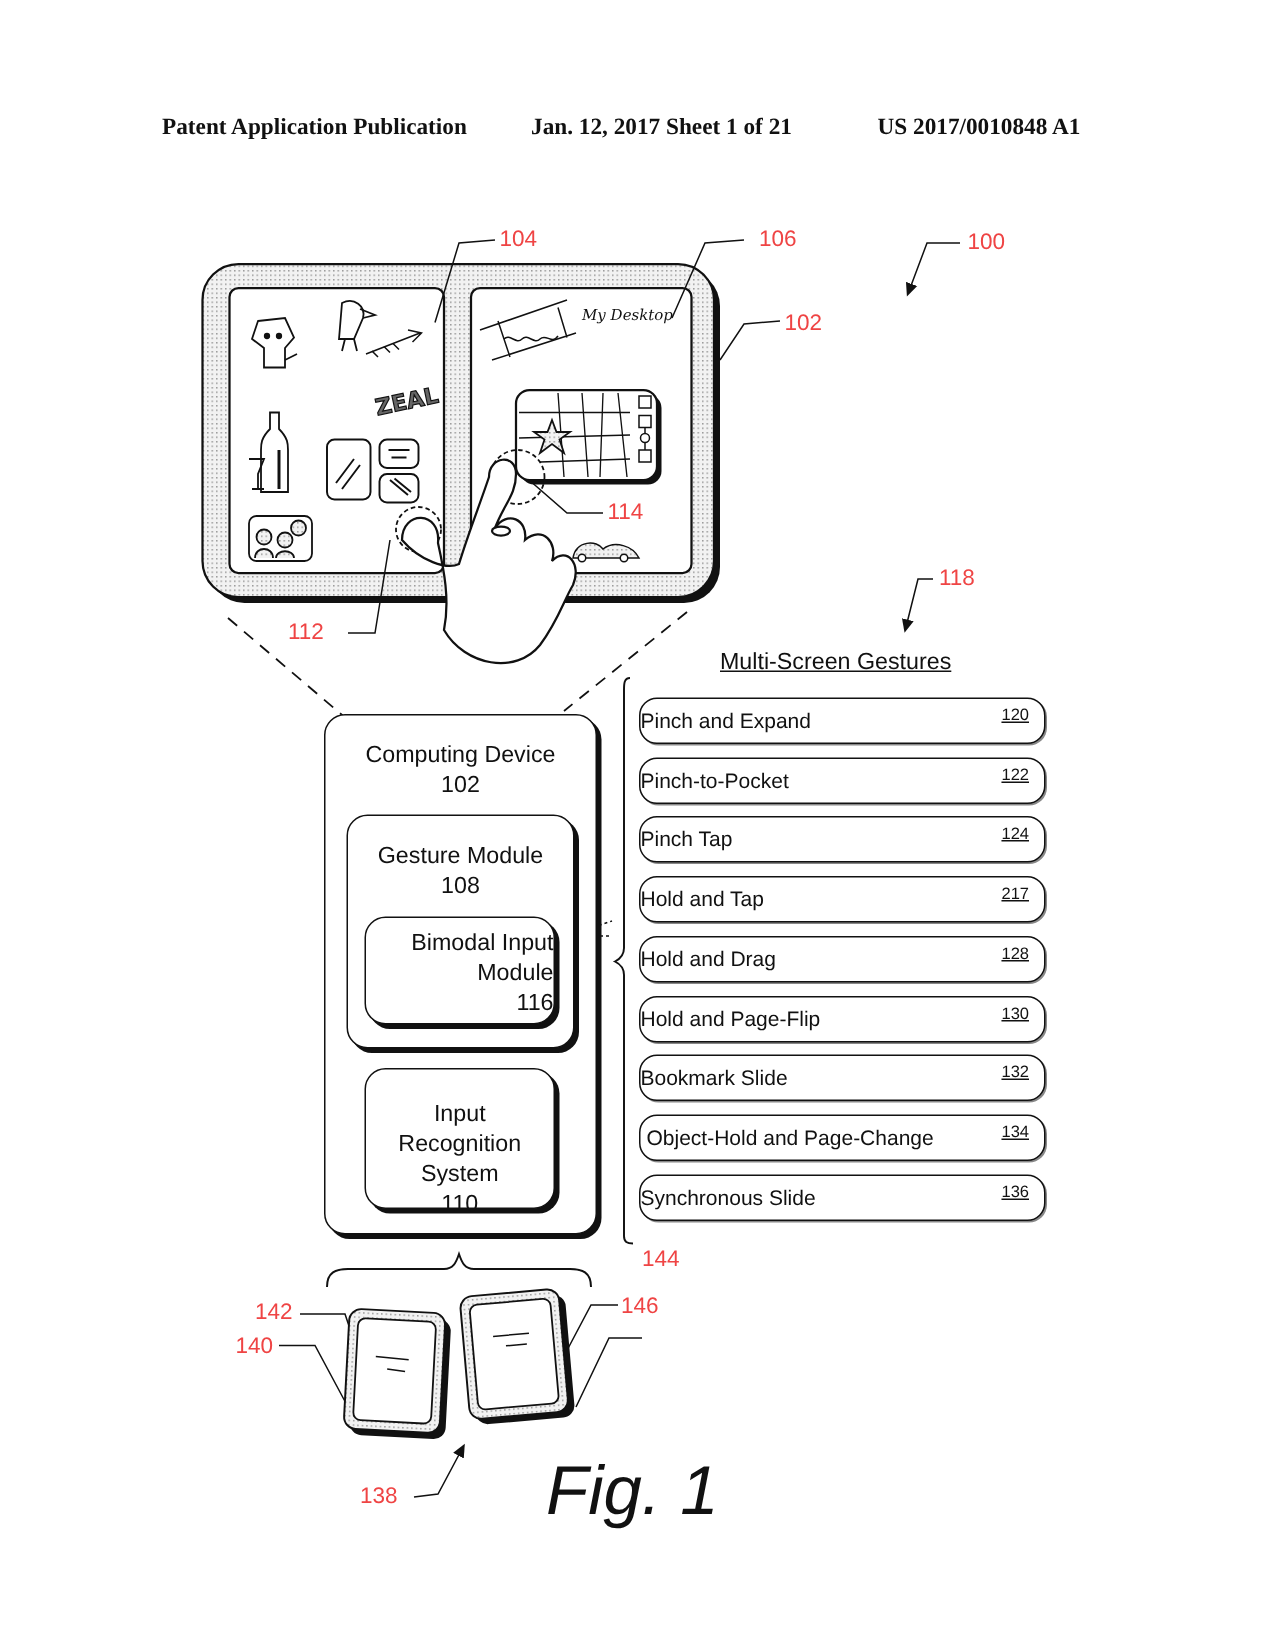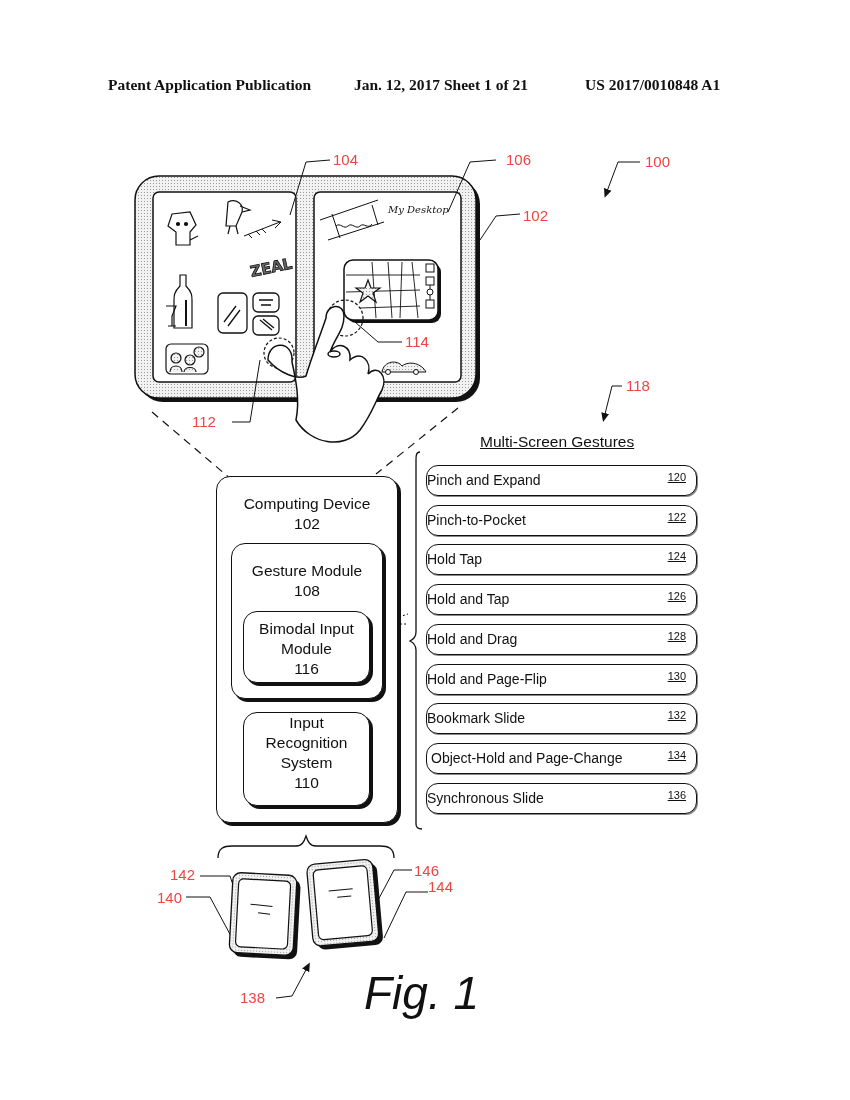--- a/index.html
+++ b/index.html
@@ -156,60 +156,60 @@
 <div class="ref" style="left:333px; top:151px">104</div>
 <div class="ref" style="left:506px; top:151px">106</div>
 <div class="ref" style="left:645px; top:153px">100</div>
 <div class="ref" style="left:523px; top:207px">102</div>
 <div class="ref" style="left:405px; top:333px">114</div>
 <div class="ref" style="left:626px; top:377px">118</div>
 <div class="ref" style="left:192px; top:413px">112</div>
 <div class="ref" style="left:170px; top:866px">142</div>
 <div class="ref" style="left:157px; top:889px">140</div>
 <div class="ref" style="left:414px; top:862px">146</div>
-<div class="ref" style="left:428px; top:878px">144</div>
+<div class="ref" style="left:428px; top:831px">144</div>
 <div class="ref" style="left:240px; top:989px">138</div>
 
 <div class="box" style="left:216px; top:476px; width:182px; height:347px;">
   <div style="margin-top:17px" class="u">Computing Device</div>
   <div class="u">102</div>
 </div>
 <div class="box" style="left:231px; top:543px; width:152px; height:156px;">
   <div style="margin-top:17px" class="u">Gesture Module</div>
   <div class="u">108</div>
 </div>
-<div class="box" style="left:243px; top:611px; width:127px; height:72px;">
+<div class="box" style="left:243px; top:611px; width:127px; height:72px;text-align:right;">
   <div style="margin-top:7px">Bimodal Input</div>
   <div>Module</div>
   <div class="u">116</div>
 </div>
 <div class="box" style="left:243px; top:712px; width:127px; height:94px;">
-  <div style="margin-top:0">Input</div>
+  <div style="margin-top:20px">Input</div>
   <div>Recognition</div>
   <div>System</div>
   <div class="u">110</div>
 </div>
 
 <div class="gest-title">Multi-Screen Gestures</div>
 <div id="gesture-list">
   <div class="gesture" style="top:465px">
       <span class="g-label">Pinch and Expand</span>
       <span class="g-ref">120</span>
     </div>
   <div class="gesture" style="top:505px">
       <span class="g-label">Pinch-to-Pocket</span>
       <span class="g-ref">122</span>
     </div>
   <div class="gesture" style="top:544px">
-      <span class="g-label">Hold Tap</span>
+      <span class="g-label">Pinch Tap</span>
       <span class="g-ref">124</span>
     </div>
   <div class="gesture" style="top:584px">
       <span class="g-label">Hold and Tap</span>
-      <span class="g-ref">126</span>
+      <span class="g-ref">217</span>
     </div>
   <div class="gesture" style="top:624px">
       <span class="g-label">Hold and Drag</span>
       <span class="g-ref">128</span>
     </div>
   <div class="gesture" style="top:664px">
       <span class="g-label">Hold and Page-Flip</span>
       <span class="g-ref">130</span>
     </div>
   <div class="gesture" style="top:703px">

